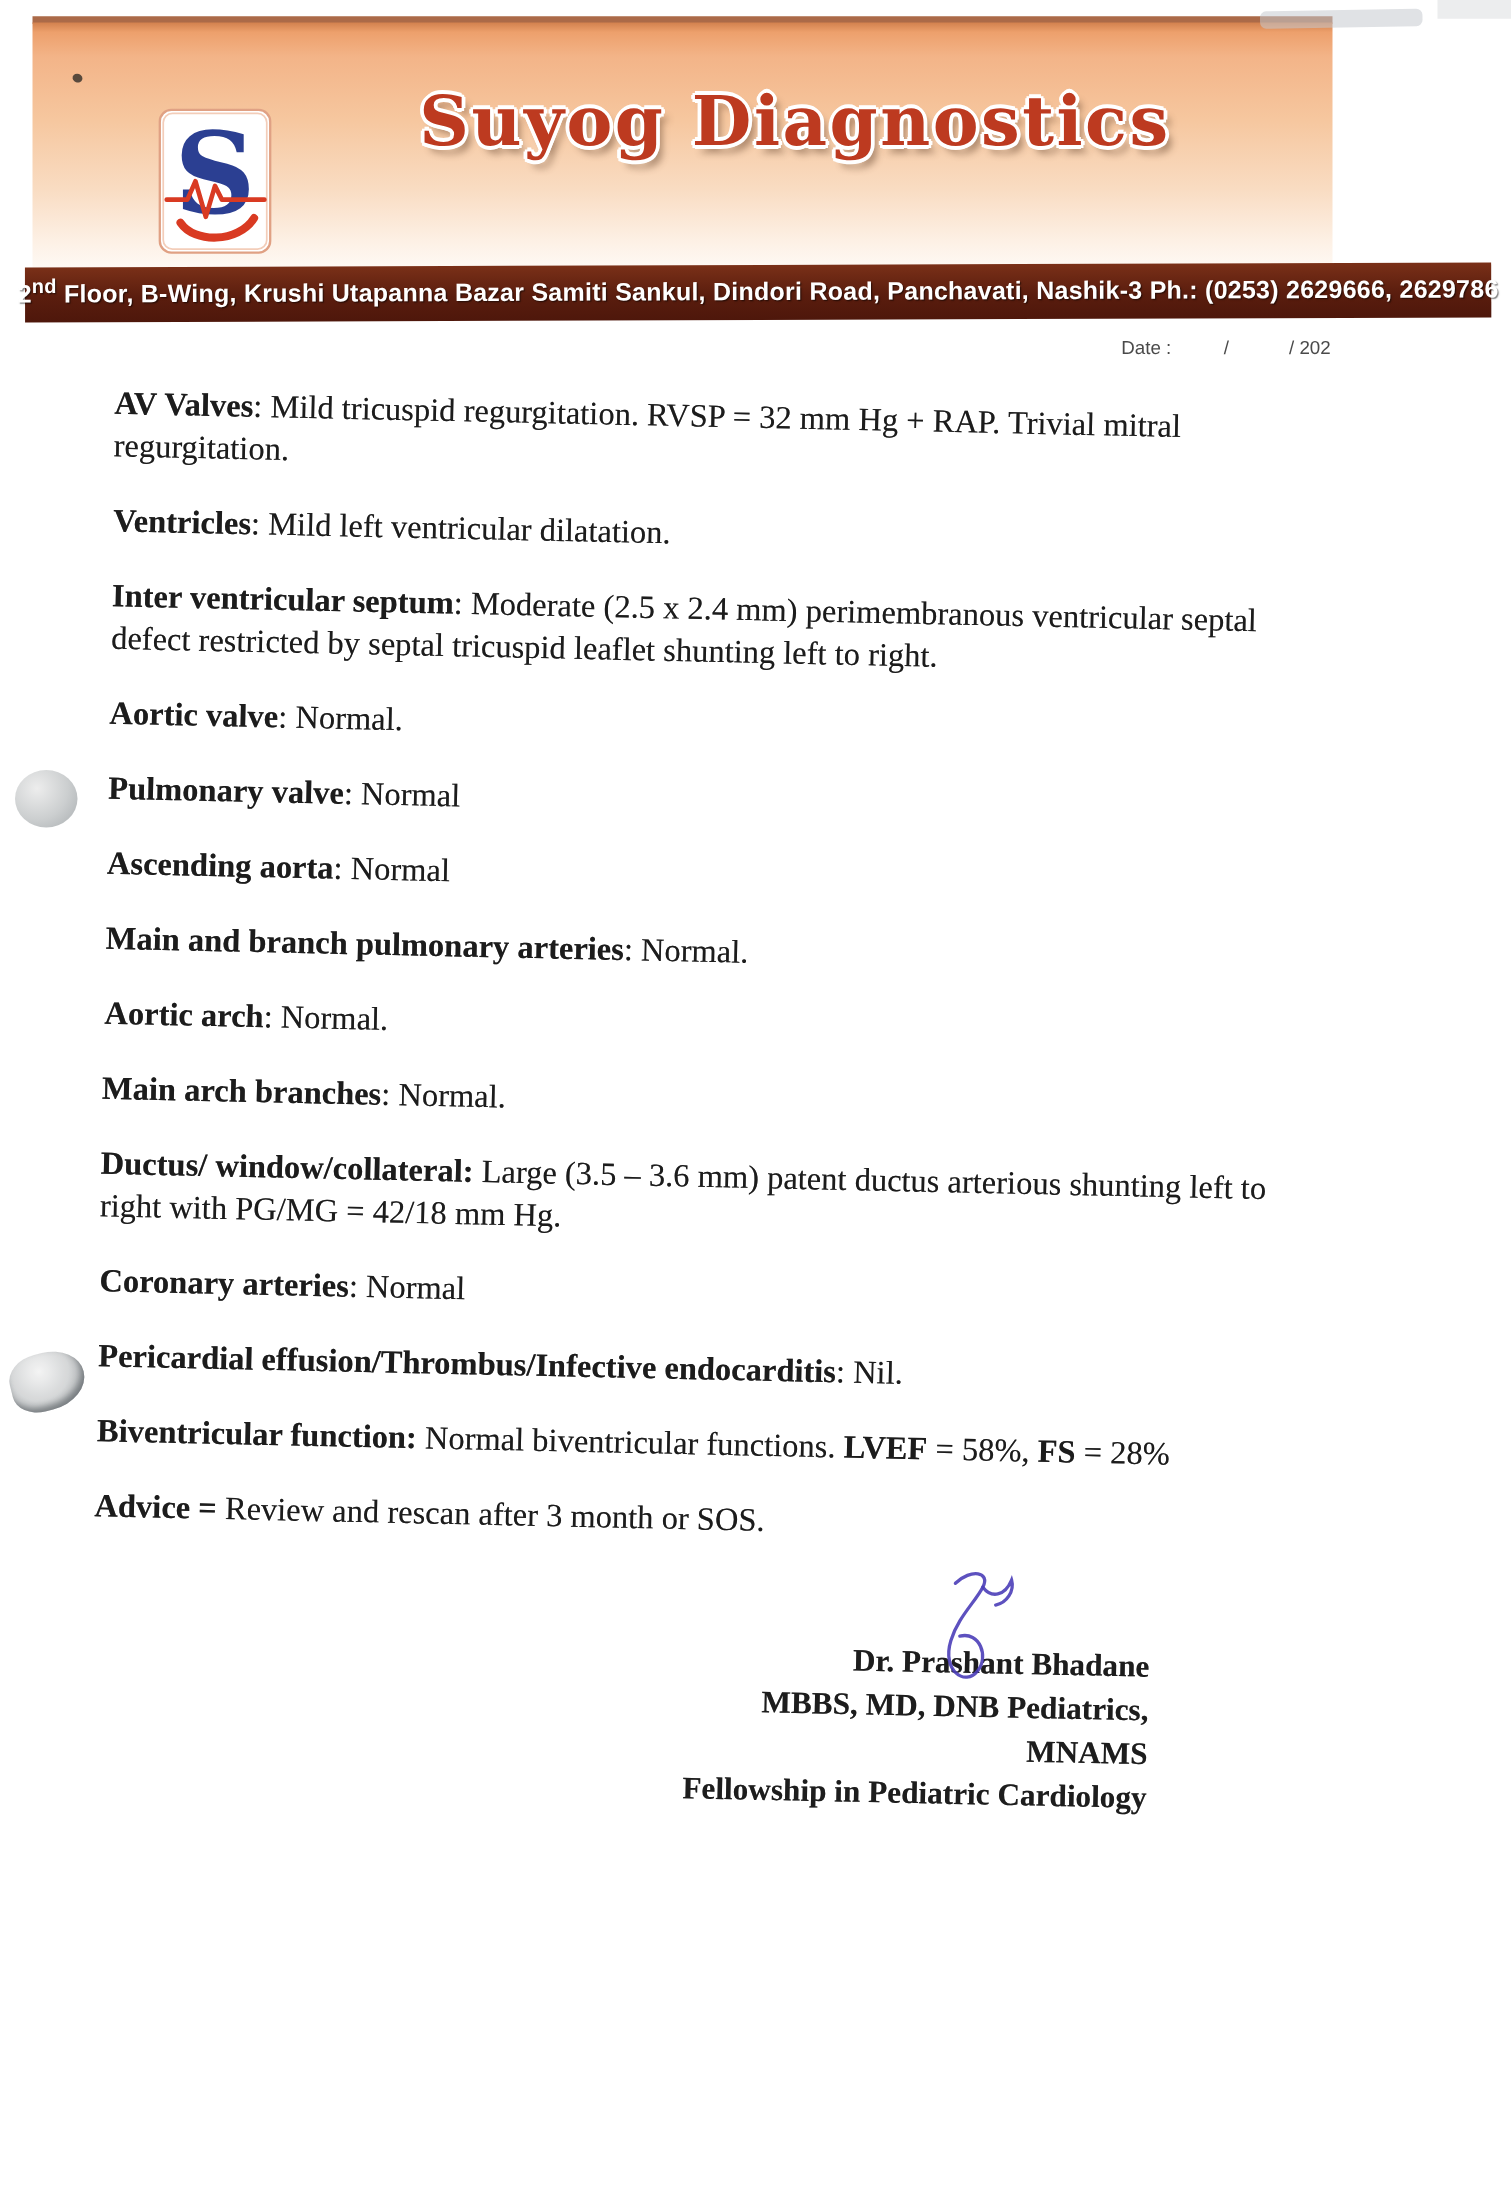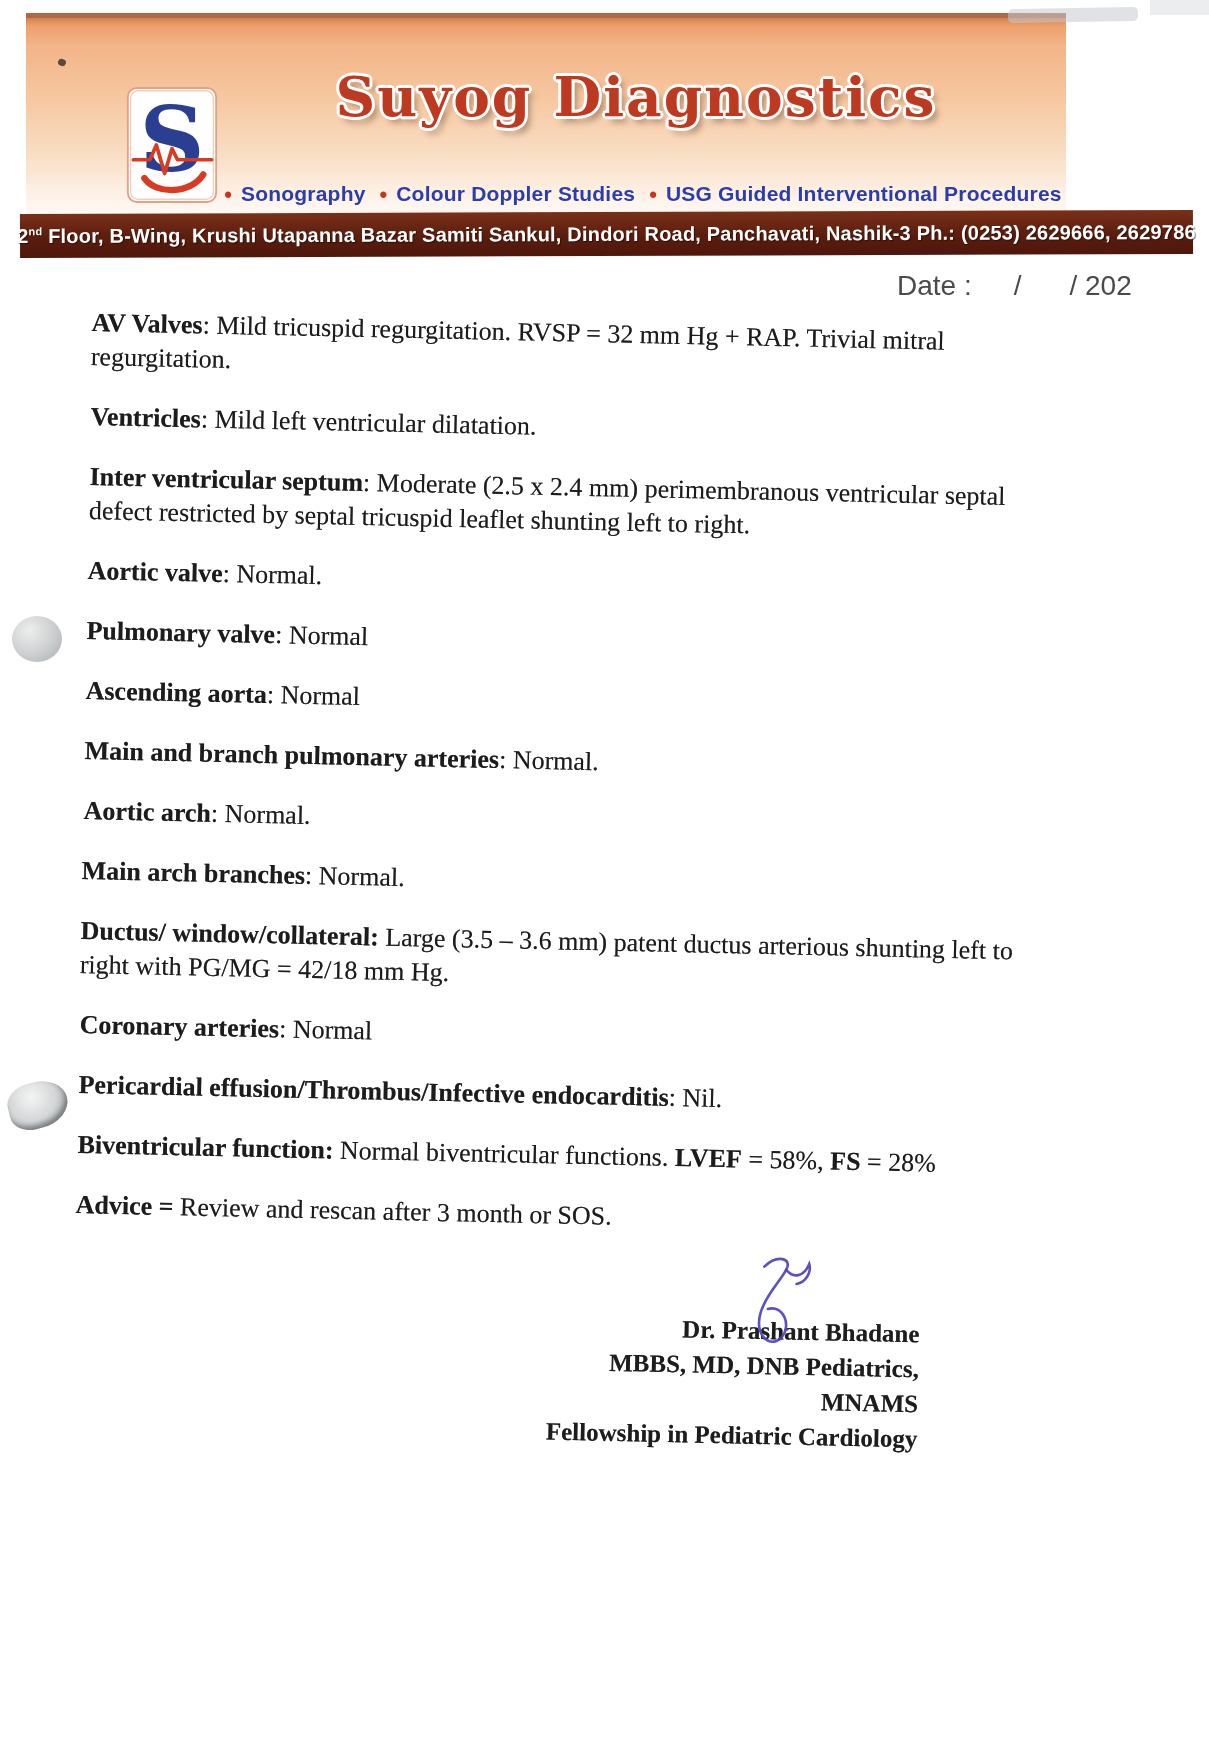--- a/index.html
+++ b/index.html
@@ -50,27 +50,27 @@
   .address-bar{
     position:absolute;left:20px;top:212px;width:1173px;height:44px;
     background:linear-gradient(180deg,#7a3018 0%,#5a1d0e 55%,#4e170b 100%);
     transform:rotate(-0.2deg);
     display:flex;align-items:center;justify-content:center;
     font-family:"Liberation Sans",sans-serif;
     font-weight:bold;font-size:20px;color:#ffffff;
     letter-spacing:.2px;white-space:nowrap;
     text-shadow:1px 1px 1px rgba(0,0,0,.5);
   }
-  .address-bar sup{font-size:11px;line-height:0;}
+  .address-bar sup{font-size:16px;line-height:0;}
 
   
   .date-line{
     position:absolute;left:897px;top:270px;
     font-family:"Liberation Sans",sans-serif;
-    font-size:28px;color:#4a4a4a;white-space:nowrap;
+    font-size:15px;color:#4a4a4a;white-space:nowrap;
   }
   .date-sep1{margin-left:42px;}
   .date-sep2{margin-left:48px;}
 
   
   .report{
     position:absolute;left:76px;top:306px;width:978px;
     font-size:26px;line-height:34px;color:#1c1c1c;
   }
   .report p.section{
@@ -133,21 +133,20 @@
         <rect x="2" y="2" width="96" height="124" rx="10" fill="#ffffff" stroke="#e0a184" stroke-width="2"></rect>
         <rect x="5" y="5" width="90" height="118" rx="8" fill="#ffffff" stroke="#f3cdb9" stroke-width="1.5"></rect>
         <text x="50" y="92" text-anchor="middle" font-family="DejaVu Serif, serif" font-weight="bold" font-size="98" fill="#2b3f92">S</text>
         <path d="M20 100 C32 118 70 118 84 96" fill="none" stroke="#d93a22" stroke-width="7" stroke-linecap="round"></path>
         <polyline points="8,80 26,80 33,64 42,95 50,68 56,80 93,80" fill="none" stroke="#d93a22" stroke-width="4" stroke-linejoin="round" stroke-linecap="round"></polyline>
       </svg>
     </div>
 
     <div class="clinic-title">Suyog Diagnostics</div>
 
-    <div class="services-line"><span class="svc-bullet">•</span><span class="svc-text">Sonography</span><span class="svc-bullet">•</span><span class="svc-text">Colour Doppler Studies</span><span class="svc-bullet">•</span><span class="svc-text">USG Guided Interventional Procedures</span></div>
   </div>
 
   <div class="address-bar">
     <span><span>2</span><sup>nd</sup><span> Floor, B-Wing, Krushi Utapanna Bazar Samiti Sankul, Dindori Road, Panchavati, Nashik-3 Ph.: (0253) 2629666, 2629786</span></span>
   </div>
 
   <div class="date-line">
     <span>Date :</span><span class="date-sep1">/</span><span class="date-sep2">/ 202</span>
   </div>
 

